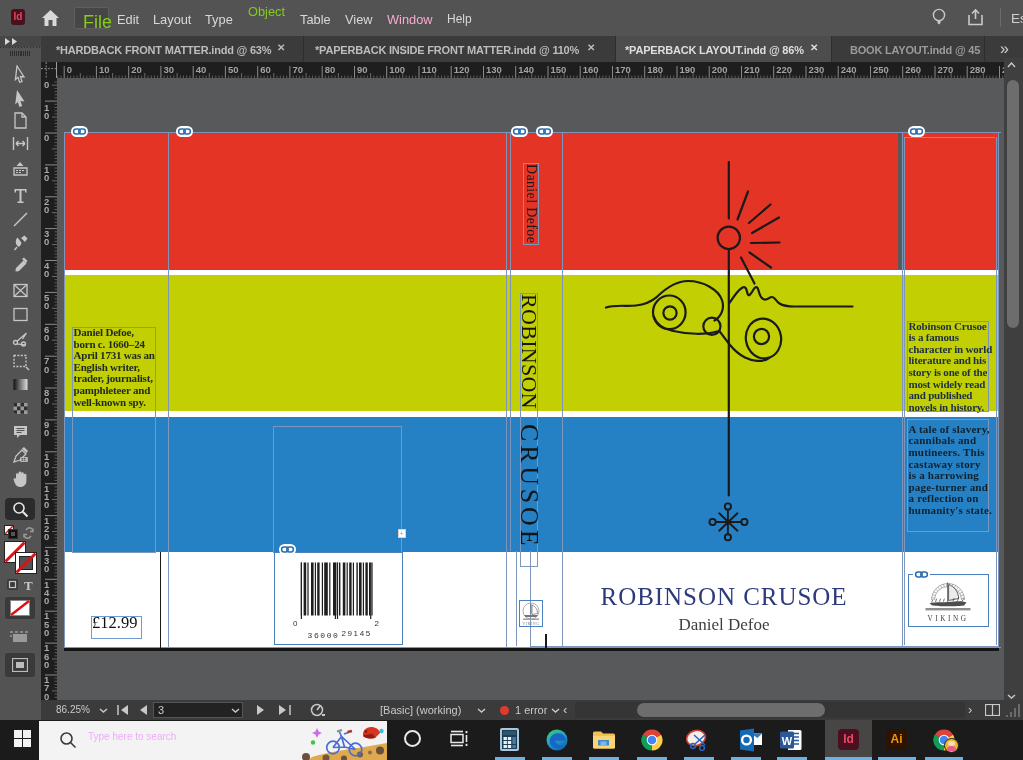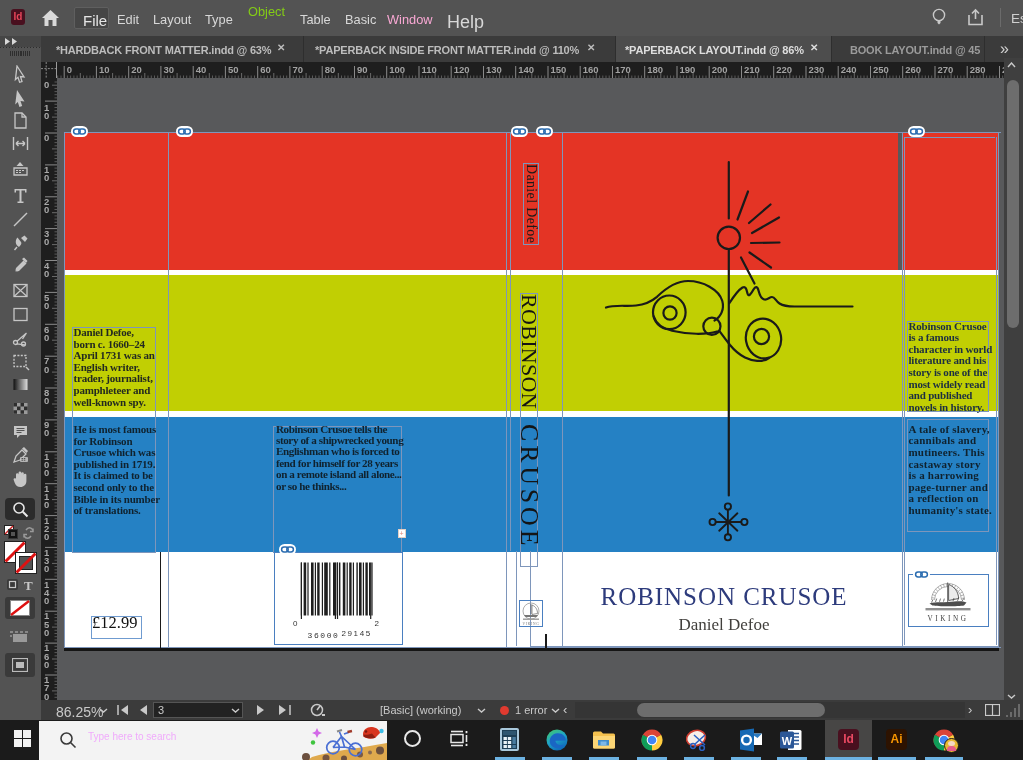--- a/index.html
+++ b/index.html
@@ -8,29 +8,29 @@
 #screen div{box-sizing:border-box;}
 </style></head><body>
 <div id="screen">
 <div style="position:absolute;left:0px;top:0px;width:1023px;height:36px;background:#535353;"></div>
     <div style="position:absolute;left:11px;top:9px;width:14px;height:16px;background:#49101f;border-radius:3px;"></div>
 <div style="position:absolute;left:11px;top:9px;width:14px;height:16px;color:#e8465a;font-size:10px;font-weight:bold;text-align:center;line-height:16px;">Id</div>
     <svg style="position:absolute;left:41px;top:9px;" width="19" height="18" viewBox="0 0 19 18">
 <path d="M9.5 1 L18 9 L15.5 9 L15.5 17 L11.5 17 L11.5 11 L7.5 11 L7.5 17 L3.5 17 L3.5 9 L1 9 Z" fill="#d9d9d9"></path>
     </svg>
     <div style="position:absolute;left:74px;top:7px;width:35px;height:22px;background:#464646;border:1px solid #5f5f5f;border-radius:2px;"></div>
-    <div style="position:absolute;left:83px;top:11.5px;font-size:15px;color:#e5e5e5;">File</div>
+    <div style="position:absolute;left:83px;top:11.5px;font-size:18px;color:#84cc16;">File</div>
     <div style="position:absolute;left:117px;top:11.5px;font-size:12.8px;color:#d8d8d8;">Edit</div>
     <div style="position:absolute;left:153px;top:11.5px;font-size:12.8px;color:#d8d8d8;">Layout</div>
     <div style="position:absolute;left:205px;top:11.5px;font-size:12.8px;color:#d8d8d8;">Type</div>
     <div style="position:absolute;left:248px;top:4px;font-size:12.8px;color:#84cc16;">Object</div>
     <div style="position:absolute;left:300px;top:11.5px;font-size:12.8px;color:#d8d8d8;">Table</div>
-    <div style="position:absolute;left:345px;top:11.5px;font-size:12.8px;color:#d8d8d8;">Basic</div>
+    <div style="position:absolute;left:345px;top:11.5px;font-size:12.8px;color:#d8d8d8;">View</div>
     <div style="position:absolute;left:387px;top:11.5px;font-size:12.8px;color:#f9a8d4;">Window</div>
-    <div style="position:absolute;left:447px;top:11.5px;font-size:18px;color:#d8d8d8;text-align:center;">Help</div>
+    <div style="position:absolute;left:447px;top:11.5px;font-size:12px;color:#d8d8d8;text-align:center;">Help</div>
     <svg style="position:absolute;left:931px;top:8px;" width="16" height="19" viewBox="0 0 16 19">
 <circle cx="8" cy="7" r="5.6" fill="none" stroke="#c9c9c9" stroke-width="1.4"></circle>
 <path d="M6.5 12.5 h3 v2.5 l-1.5 1.5 l-1.5 -1.5 z" fill="#c9c9c9"></path>
     </svg>
     <svg style="position:absolute;left:967px;top:8px;" width="17" height="18" viewBox="0 0 17 18">
 <path d="M2 7 V16.5 H15 V7" fill="none" stroke="#c9c9c9" stroke-width="1.6"></path>
 <path d="M8.5 11 V2.5 M5 5.5 L8.5 1.8 L12 5.5" fill="none" stroke="#c9c9c9" stroke-width="1.6"></path>
     </svg>
     <div style="position:absolute;left:1000px;top:8px;width:1px;height:19px;background:#6b6b6b;"></div>
     <div style="position:absolute;left:1011px;top:11px;font-size:13.5px;color:#d0d0d0;">Es</div>
@@ -851,22 +851,20 @@
 <circle cx="727.9" cy="506.5" r="3.1"></circle>
 <circle cx="727.9" cy="537.3" r="3.1"></circle>
 <circle cx="712.6" cy="522" r="3.1"></circle>
 <circle cx="744.4" cy="522" r="3.1"></circle>
 <path d="M727.9 510 V533.8"></path>
 <path d="M716.2 522 H740.8"></path>
 <path d="M719.2 513.3 L737.4 530.7 M737.4 513.3 L719.2 530.7"></path>
 </g>
 </svg>
     <div class="serif" style="position:absolute;left:73.5px;top:327px;width:95px;font-size:11px;font-weight:bold;line-height:11.6px;color:#232a20;letter-spacing:-0.2px;">Daniel Defoe,<br>born c. 1660–24<br>April 1731 was an<br>English writer,<br>trader, journalist,<br>pamphleteer and<br>well-known spy.</div>
-    <div class="serif" style="position:absolute;left:73.5px;top:424px;width:95px;font-size:11px;font-weight:bold;line-height:11.6px;color:#10222e;letter-spacing:-0.2px;">He is most famous<br>for Robinson<br>Crusoe which was<br>published in 1719.<br>It is claimed to be<br>second only to the<br>Bible in its number<br>of translations.</div>
-    <div class="serif" style="position:absolute;left:276px;top:423.8px;width:145px;font-size:11.1px;font-weight:bold;line-height:11.35px;color:#10222e;letter-spacing:-0.4px;">Robinson Crusoe tells the<br>story of a shipwrecked young<br>Englishman who is forced to<br>fend for himself for 28 years<br>on a remote island all alone...<br>or so he thinks...</div>
     <div class="serif" style="position:absolute;left:908.5px;top:320.7px;width:90px;font-size:11px;font-weight:bold;line-height:11.6px;color:#1c2f42;letter-spacing:-0.2px;">Robinson Crusoe<br>is a famous<br>character in world<br>literature and his<br>story is one of the<br>most widely read<br>and published<br>novels in history.</div>
     <div class="serif" style="position:absolute;left:908.5px;top:423.8px;width:90px;font-size:11px;font-weight:bold;line-height:11.6px;color:#10222e;letter-spacing:0.2px;">A tale of slavery,<br>cannibals and<br>mutineers. This<br>castaway story<br>is a harrowing<br>page-turner and<br>a reflection on<br>humanity's state.</div>
     <div class="serif" style="position:absolute;left:523px;top:163.5px;width:16px;height:85px;writing-mode:vertical-rl;font-size:14px;color:#1a1a1a;letter-spacing:0.35px;line-height:16px;">Daniel Defoe</div>
     <div class="serif" style="position:absolute;left:516px;top:294px;width:27px;height:120px;writing-mode:vertical-rl;font-size:22px;color:#141414;letter-spacing:0.3px;line-height:27px;white-space:nowrap;">ROBINSON</div>
     <div class="serif" style="position:absolute;left:516px;top:423.5px;width:27px;height:125px;writing-mode:vertical-rl;font-size:26px;color:#141414;letter-spacing:3.8px;line-height:27px;white-space:nowrap;">CRUSOE</div>
     <div class="serif" style="position:absolute;left:554px;top:584px;width:340px;text-align:center;font-size:25px;color:#2d3b7c;letter-spacing:0.95px;line-height:25px;">ROBINSON CRUSOE</div>
     <div class="serif" style="position:absolute;left:554px;top:616px;width:340px;text-align:center;font-size:17px;color:#413f3c;letter-spacing:0px;line-height:17px;">Daniel Defoe</div>
     <div class="serif" style="position:absolute;left:92px;top:613.5px;font-size:16.5px;color:#111;line-height:17px;">£12.99</div>
     <svg style="position:absolute;left:0;top:0;" width="1023" height="760">
       <rect x="300.80" y="562.5" width="1.20" height="53" fill="#1f1f1f"></rect>
@@ -938,21 +936,21 @@
 </svg>
     <div style="position:absolute;left:1004px;top:58px;width:19px;height:645px;background:#3f3f3f;"></div>
     <div style="position:absolute;left:1006.5px;top:80px;width:12px;height:248px;background:#6d6d6d;border-radius:6px;"></div>
     <svg style="position:absolute;left:1007px;top:62px;" width="9" height="6" viewBox="0 0 9 6">
       <path d="M1 5 L4.5 1 L8 5" fill="none" stroke="#c9c9c9" stroke-width="1.4"></path>
     </svg>
     <svg style="position:absolute;left:1007px;top:694px;" width="9" height="6" viewBox="0 0 9 6">
       <path d="M1 1 L4.5 4 L8 1" fill="none" stroke="#c9c9c9" stroke-width="1.4"></path>
     </svg>
     <div style="position:absolute;left:41px;top:700px;width:982px;height:20px;background:#3b3b3b;"></div>
-    <div style="position:absolute;left:56px;top:704px;font-size:14px;color:#c9c9c9;">86.25%</div>
+    <div style="position:absolute;left:56px;top:704px;font-size:10px;color:#c9c9c9;">86.25%</div>
     <svg style="position:absolute;left:99px;top:708px;" width="9" height="6" viewBox="0 0 9 6">
       <path d="M1 1 L4.5 4 L8 1" fill="none" stroke="#c9c9c9" stroke-width="1.4"></path>
     </svg>
     <svg style="position:absolute;left:116px;top:705px;" width="14" height="10" viewBox="0 0 14 10">
 <path d="M2 0 V10" stroke="#c9c9c9" stroke-width="1.5"></path>
       <path d="M12 0 L5 5 L12 10 Z" fill="#c9c9c9"></path>
     </svg>
     <svg style="position:absolute;left:138px;top:705px;" width="10" height="10" viewBox="0 0 10 10">
 <path d="M9 0 L2 5 L9 10 Z" fill="#c9c9c9"></path>
     </svg>

